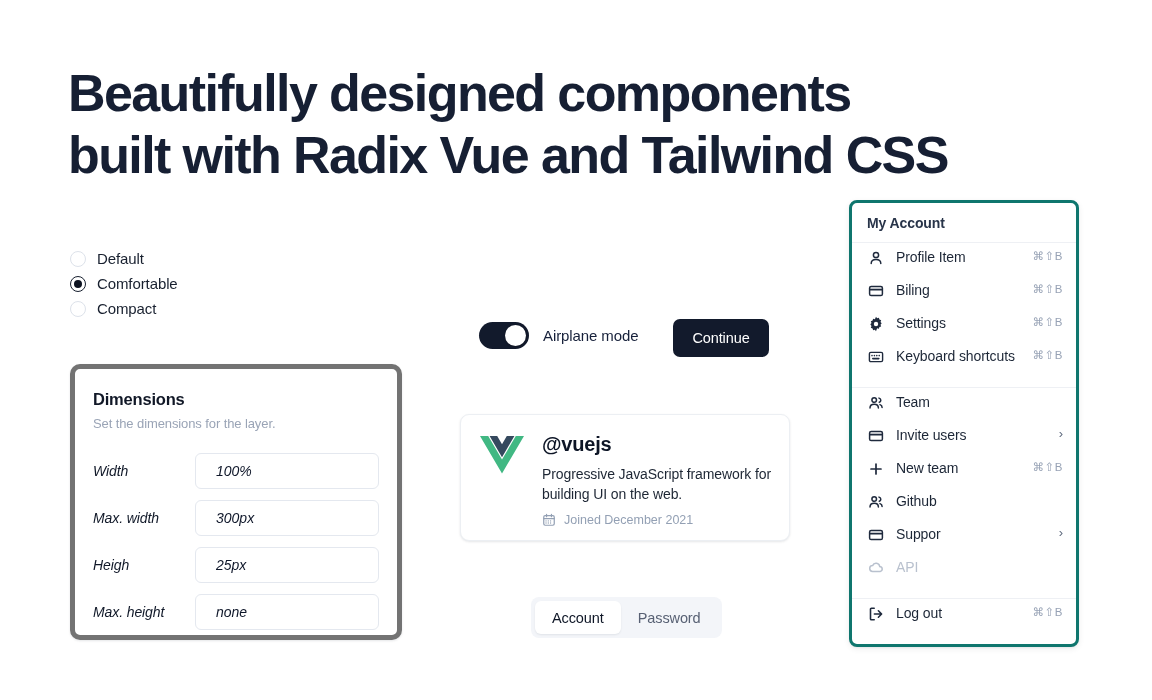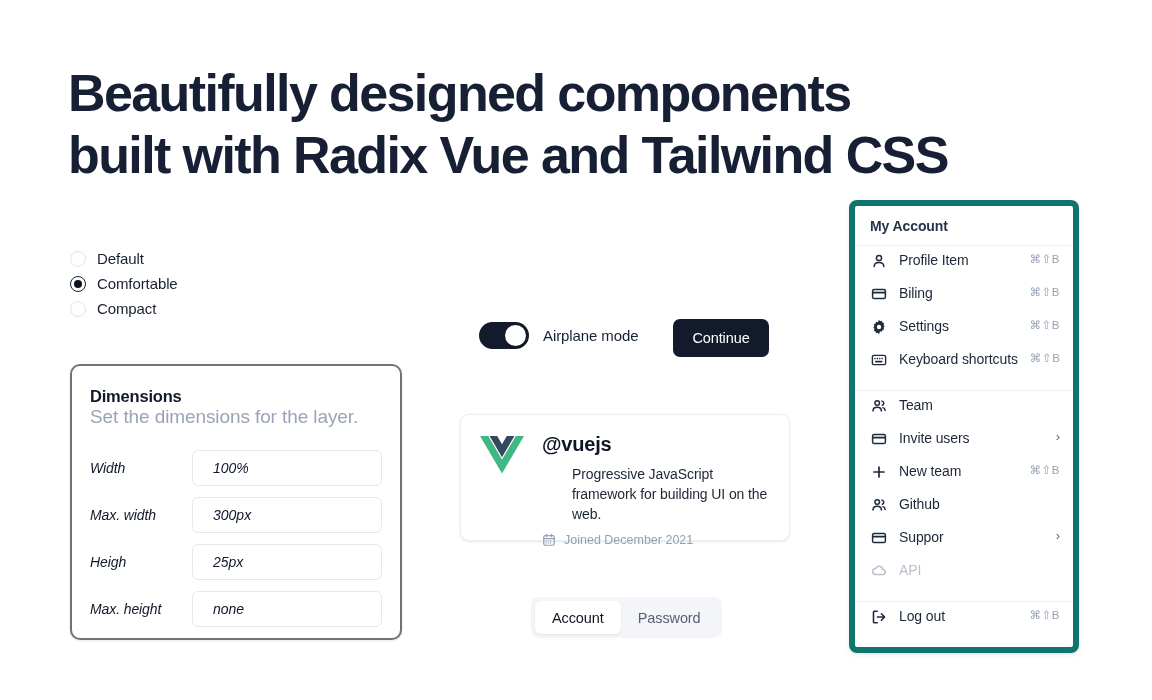--- a/index.html
+++ b/index.html
@@ -74,33 +74,34 @@
   }
 
   
   .dim-card {
     position: absolute;
     left: 70px;
     top: 364px;
     width: 332px;
     height: 276px;
     background: #ffffff;
-    border: 2px solid #737373;
+    border: 5px solid #737373;
     border-radius: 10px;
     box-shadow: 0 1px 3px rgba(16,24,40,0.07), 0 1px 2px rgba(16,24,40,0.04);
     padding: 21px 18px 0 18px;
   }
   .dim-title {
     font-size: 16.5px;
     font-weight: 600;
     color: #111827;
     letter-spacing: -0.2px;
   }
   .dim-sub {
-    font-size: 19px;
+    margin-top: 7px;
+    font-size: 13px;
     color: #9aa4b6;
     letter-spacing: -0.1px;
   }
   .dim-rows { margin-top: 16px; }
   .dim-row {
     display: flex;
     align-items: center;
     height: 47px;
     font-style: italic;
   }
@@ -194,21 +195,20 @@
     font-weight: 700;
     color: #0d1526;
     letter-spacing: -0.2px;
   }
   .hc-desc {
     margin-top: 8px;
     font-size: 14px;
     line-height: 20px;
     color: #1d2634;
     letter-spacing: -0.1px;
-    margin-left: 30px;
   }
   .hc-joined {
     margin-top: 9px;
     display: flex;
     align-items: center;
     gap: 8px;
     font-size: 12.5px;
     color: #93a0b4;
     text-align: center;
   }
@@ -245,21 +245,21 @@
     box-shadow: 0 1px 2px rgba(16,24,40,0.08);
   }
 
   
   .menu {
     position: absolute;
     left: 849px;
     top: 200px;
     width: 230px;
     background: #ffffff;
-    border: 6px solid #0f766e;
+    border: 3px solid #0f766e;
     border-radius: 8px;
     box-shadow: 0 2px 6px rgba(16,24,40,0.07), 0 1px 2px rgba(16,24,40,0.05);
     padding: 0;
     overflow: hidden;
   }
   .menu-header {
     padding: 12px 15px 11px 15px;
     font-size: 14px;
     font-weight: 700;
     color: #283449;

